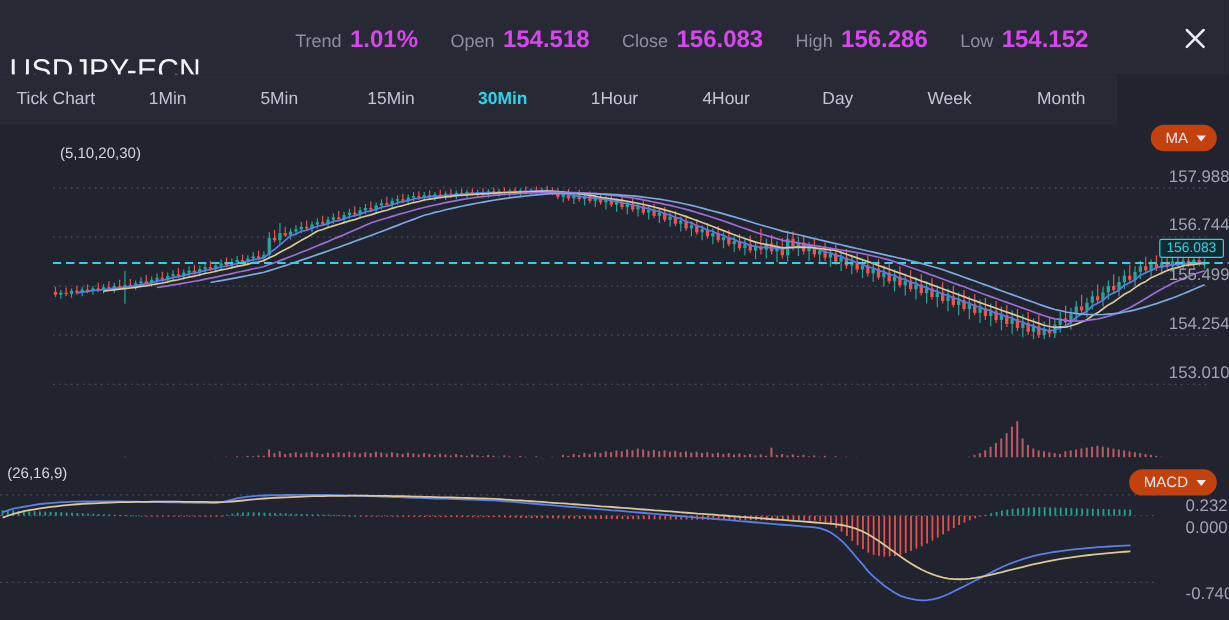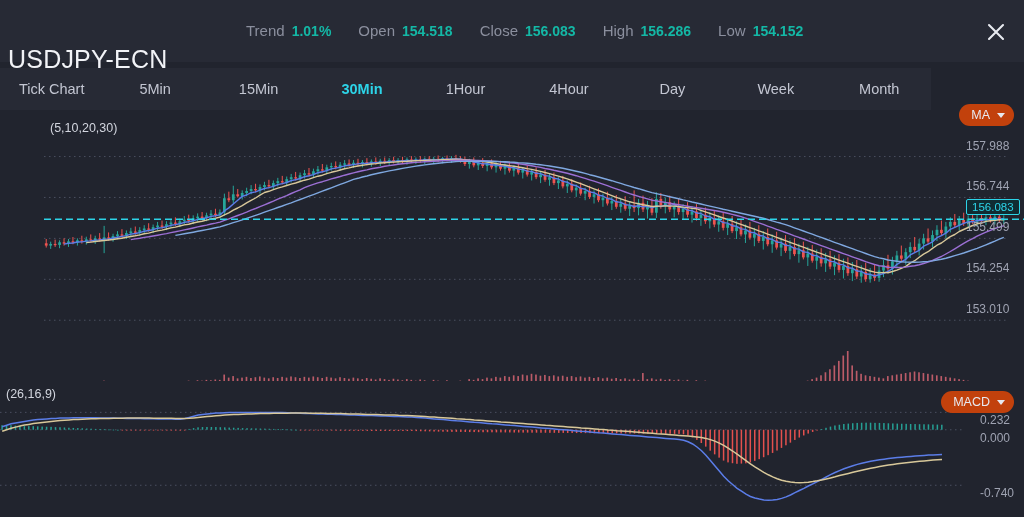--- a/index.html
+++ b/index.html
@@ -17,30 +17,30 @@
     position: absolute; left: 0; top: 0; width: 1024px; height: 62px;
     background: #272a35;
   }
   .symbol {
     position: absolute; left: 8px; top: 16px;
     font-size: 25px; color: #f2f3f7; letter-spacing: .2px; font-weight: 400; margin-top: 29px;
   }
   .stats { position: absolute; left: 246px; top: 22px; display: flex; align-items: center; }
   .stat { display: flex; align-items: baseline; margin-right: 27px; white-space: nowrap; }
   .stat-label { font-size: 15px; color: #8b8f9e; margin-right: 7px; }
-  .stat-value { font-size: 14px; color: #14b8a6; font-weight: 700; }
+  .stat-value { font-size: 20px; color: #d946ef; font-weight: 700; }
   .close-btn {
     position: absolute; right: 14px; top: 18px; width: 28px; height: 28px;
     cursor: pointer; display: flex; align-items: center; justify-content: center;
   }
   .close-btn svg { display: block; }
 
   
   .tabs {
-    position: absolute; left: 0; top: 68px; width: 931px; height: 42px;
+    position: absolute; left: 0; top: 62px; width: 931px; height: 42px;
     background: #272a35; display: flex; align-items: center;
   }
   .tab {
     flex: 1 1 0; text-align: center; font-size: 14.5px; color: #c3c6d2;
     cursor: pointer; line-height: 42px; white-space: nowrap;
   }
   .tab.active { color: #2dd4e8; font-weight: 700; }
 
   
   .pane { position: absolute; left: 0; background: #21242e; }
@@ -63,21 +63,21 @@
     width: 0; height: 0; margin-left: 7px;
     border-left: 4.5px solid transparent; border-right: 4.5px solid transparent;
     border-top: 5px solid #e7e9f0;
   }
 
   svg.plot { position: absolute; left: 0; top: 0; display: block; }
 
   
   .axis { position: absolute; z-index: 5; pointer-events: none; }
   .axis-label {
-    position: absolute; left: 0; font-size: 12px; color: #9fa3b2;
+    position: absolute; left: 8px; font-size: 14px; color: #9fa3b2;
     white-space: nowrap;
   }
   .price-badge {
     position: absolute; left: 0; padding: 1px 5px;
     background: #102c33; border: 1px solid #2dd4e8; border-radius: 2px;
     color: #2dd4e8; font-size: 11.5px; white-space: nowrap;
   }
 </style>
 </head>
 <body>
@@ -110,20 +110,21 @@
       </div>
     <div class="close-btn">
       <svg width="20" height="20" viewBox="0 0 20 20">
         <path d="M3 3 L17 17 M17 3 L3 17" stroke="#e8eaf0" stroke-width="2.1" stroke-linecap="round" fill="none"></path>
       </svg>
     </div>
   </div>
 
   <div class="tabs" id="tabs">
       <div class="tab">Tick Chart</div>
+      <div class="tab">1Min</div>
       <div class="tab">5Min</div>
       <div class="tab">15Min</div>
       <div class="tab active">30Min</div>
       <div class="tab">1Hour</div>
       <div class="tab">4Hour</div>
       <div class="tab">Day</div>
       <div class="tab">Week</div>
       <div class="tab">Month</div>
     </div>
 

